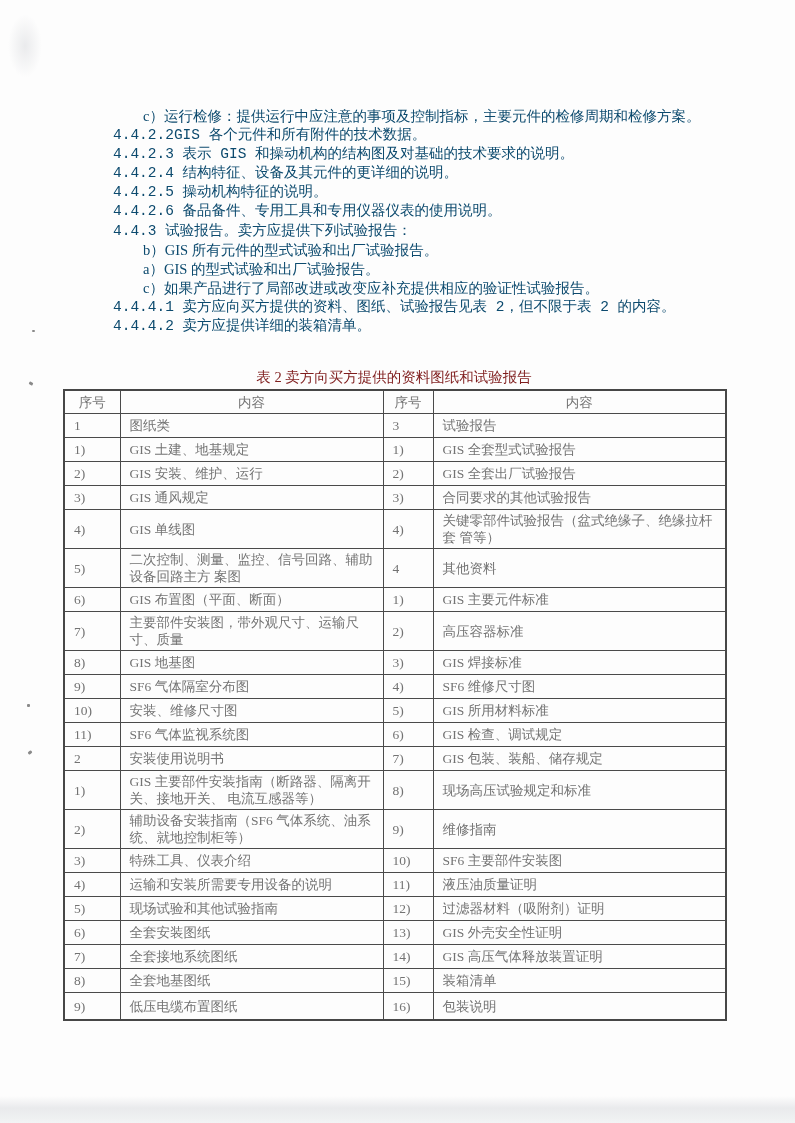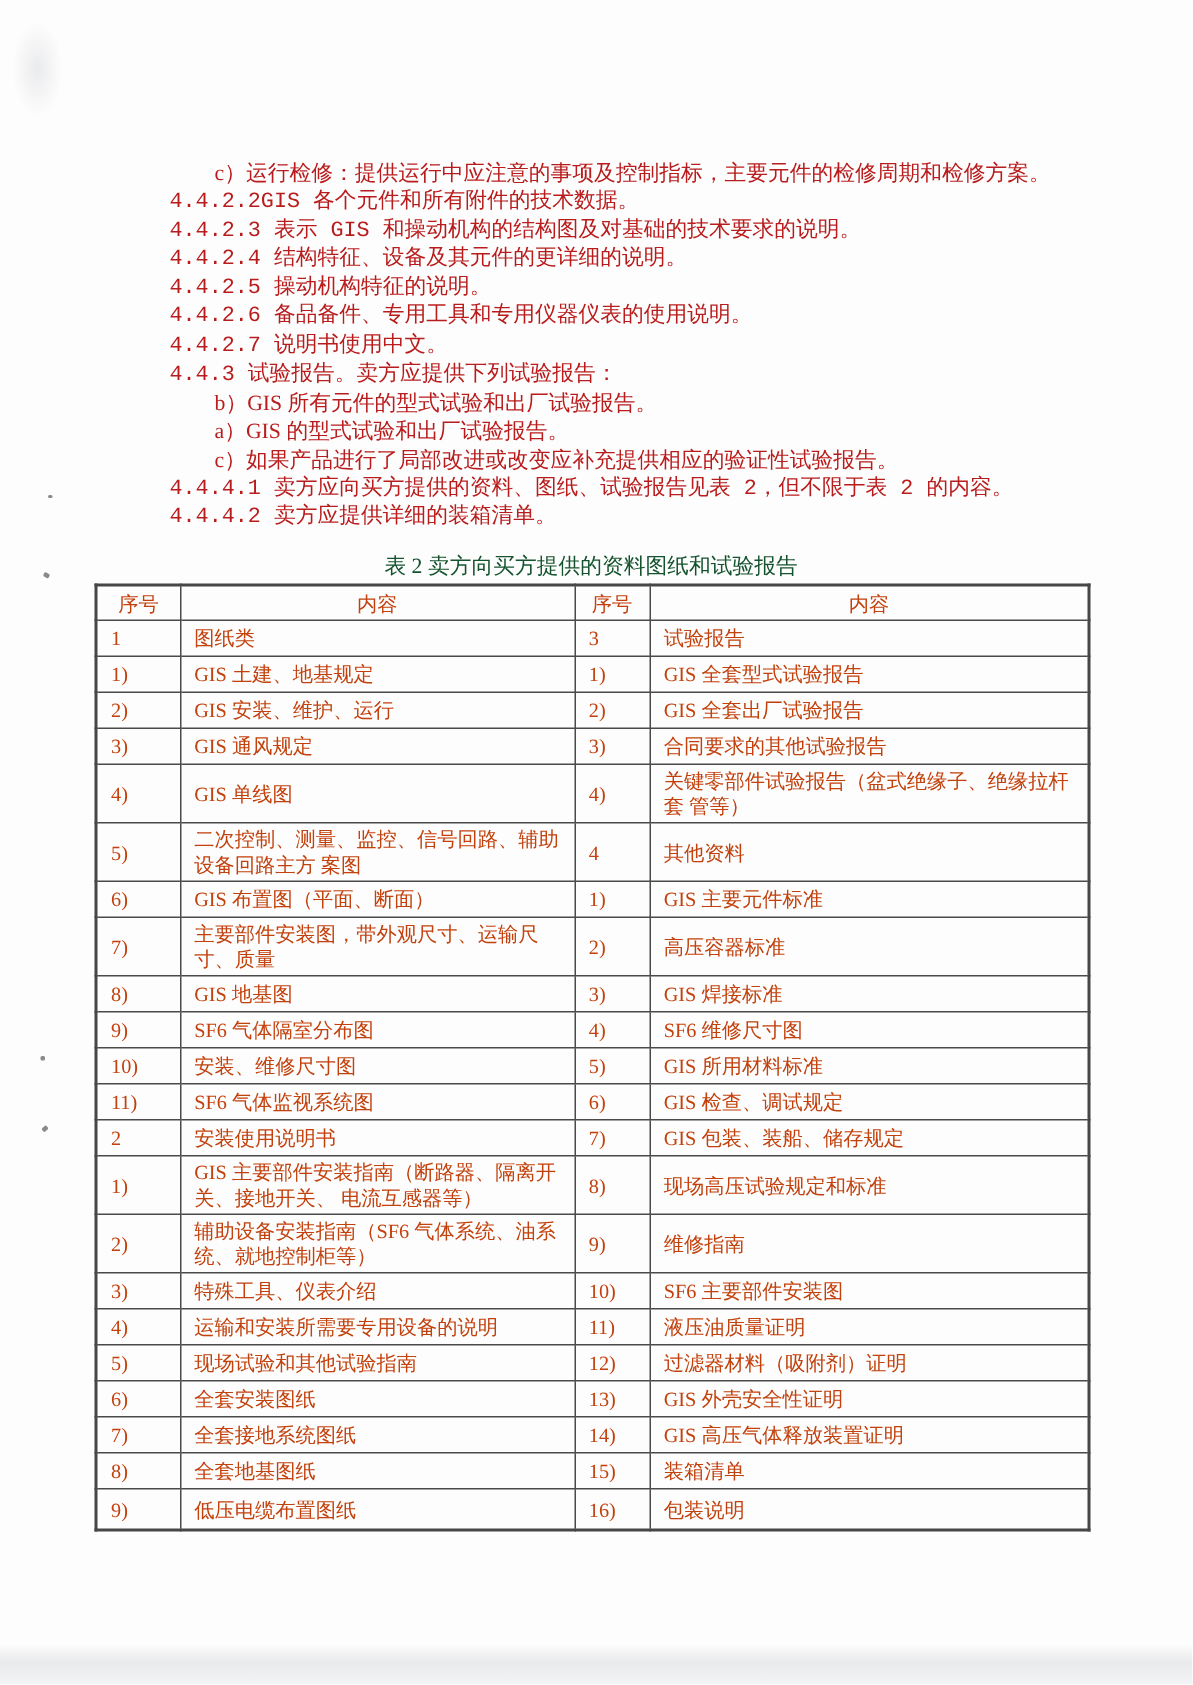--- a/index.html
+++ b/index.html
@@ -13,42 +13,42 @@
   }
   
   .textblock{
     position:absolute;
     top:107px;left:0;width:795px;
   }
   .line{
     font-size:14.5px;
     line-height:19.1px;
     white-space:nowrap;
-    color:#b91c1c;
+    color:#0c4a6e;
   }
   .line.ind1{padding-left:113px;font-family:Liberation Mono, monospace;}
   .line.ind2{padding-left:143px;}
   
   .caption{
     position:absolute;
     top:368px;left:63px;width:662px;
     text-align:center;
     font-size:14.5px;
-    color:#14532d;
+    color:#7f1d1d;
     white-space:nowrap;
   }
   
   table.doc{
     position:absolute;
     top:389px;left:63px;
     width:662px;
     border-collapse:collapse;
     table-layout:fixed;
     font-size:13.5px;
-    color:#c2410c;
+    color:#737373;
   }
   table.doc td,table.doc th{
     border:1px solid #4a4a4a;
     padding:1px 4px 1px 9px;
     vertical-align:middle;
     font-weight:normal;
     line-height:17px;
     overflow:hidden;
   }
   table.doc th{text-align:center;height:20px;padding-left:4px;}
@@ -82,21 +82,20 @@
 <div class="speck sp3"></div>
 <div class="speck sp4"></div>
 
 <div class="textblock">
   <div class="line ind2">c）运行检修：提供运行中应注意的事项及控制指标，主要元件的检修周期和检修方案。</div>
   <div class="line ind1">4.4.2.2GIS 各个元件和所有附件的技术数据。</div>
   <div class="line ind1">4.4.2.3 表示 GIS 和操动机构的结构图及对基础的技术要求的说明。</div>
   <div class="line ind1">4.4.2.4 结构特征、设备及其元件的更详细的说明。</div>
   <div class="line ind1">4.4.2.5 操动机构特征的说明。</div>
   <div class="line ind1">4.4.2.6 备品备件、专用工具和专用仪器仪表的使用说明。</div>
-  <div class="line ind1">4.4.2.7 说明书使用中文。</div>
   <div class="line ind1">4.4.3 试验报告。卖方应提供下列试验报告：</div>
   <div class="line ind2">b）GIS 所有元件的型式试验和出厂试验报告。</div>
   <div class="line ind2">a）GIS 的型式试验和出厂试验报告。</div>
   <div class="line ind2">c）如果产品进行了局部改进或改变应补充提供相应的验证性试验报告。</div>
   <div class="line ind1">4.4.4.1 卖方应向买方提供的资料、图纸、试验报告见表 2，但不限于表 2 的内容。</div>
   <div class="line ind1">4.4.4.2 卖方应提供详细的装箱清单。</div>
 </div>
 
 <div class="caption">表 2 卖方向买方提供的资料图纸和试验报告</div>
 

